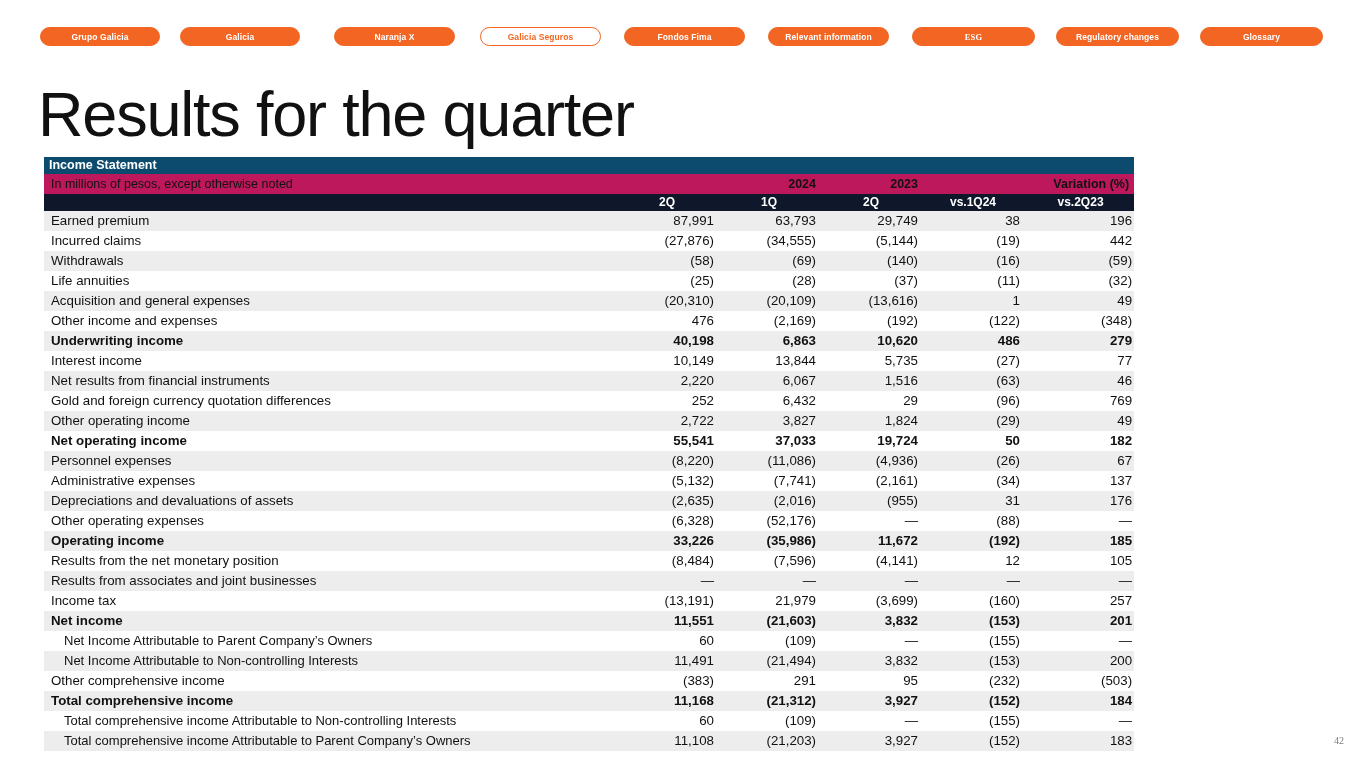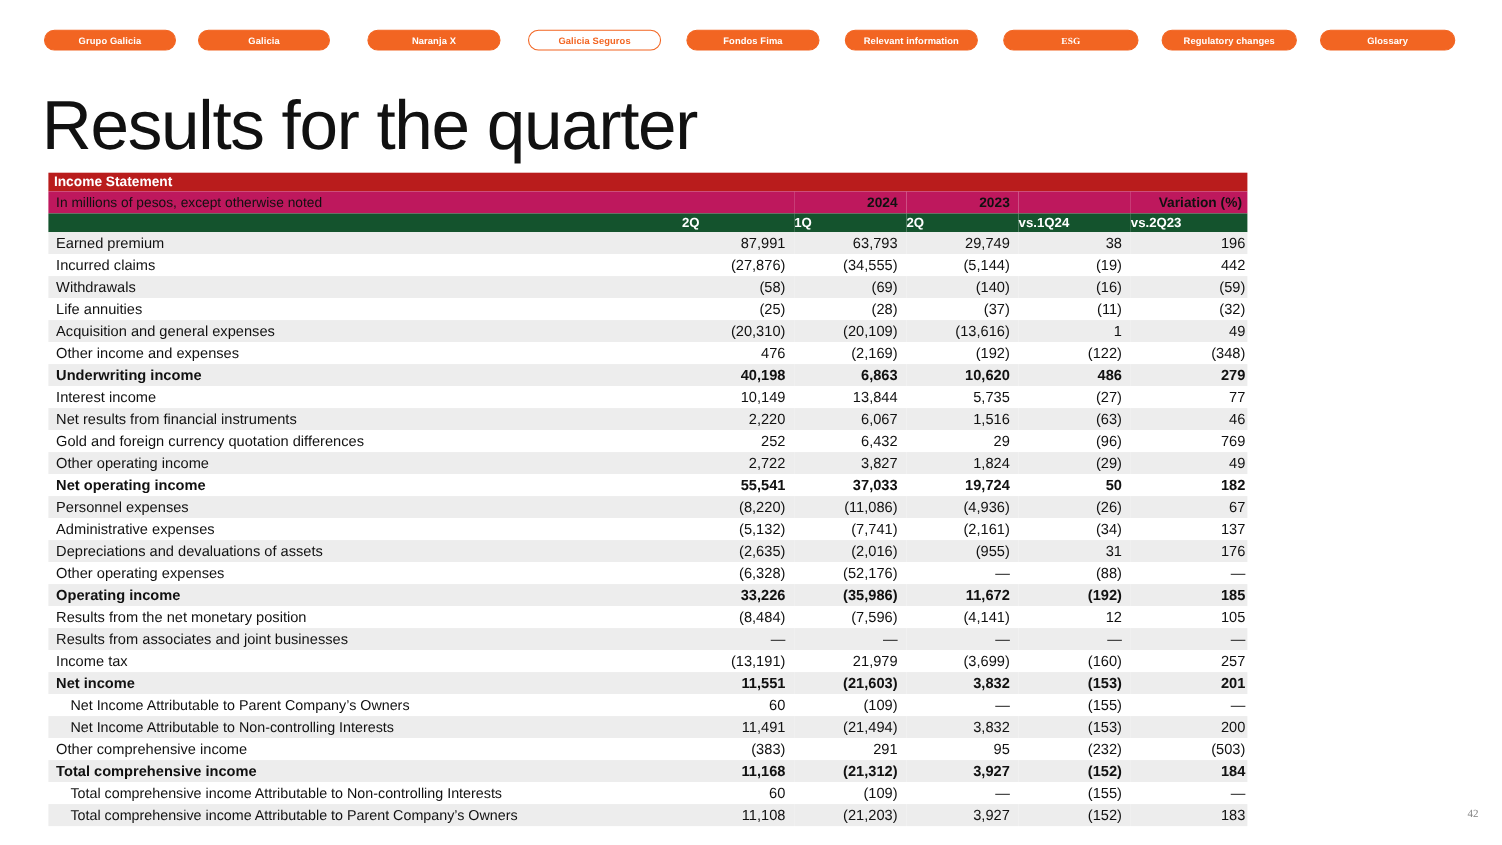--- a/index.html
+++ b/index.html
@@ -49,21 +49,21 @@
     position:absolute; left:44px; top:157px; width:1084px;
   }
   table{ border-collapse:collapse; width:1084px; table-layout:fixed; }
 
   col.c-label{ width:576px; }
   col.c-n{ width:102px; }
   col.c-n-last{ width:106px; }
 
   
   tr.band-orange td{
-    background:#b91c1c;
+    background:#0c4a6e;
     color:#ffffff;
     font-size:12.5px;
     font-weight:700;
     padding:2px 0 2px 5px;
     height:17px;
     line-height:13px;
   }
 
   
   tr.r-years td{
@@ -72,27 +72,27 @@
     padding:2px 0 3px 0;
     height:20px;
     vertical-align:bottom;
   }
   tr.r-years td.lab{ padding-left:7px; color:#111; font-weight:400; }
   tr.r-years td.yr{ text-align:right; font-weight:700; color:#111; padding-right:8px; }
   tr.r-years td.var{ text-align:right; font-weight:700; color:#111; padding-right:5px; }
 
   
   tr.r-quarters td{
-    background:#14532d;
+    background:#0f172a;
     color:#ffffff;
     font-size:12px;
     font-weight:700;
     height:17px;
     padding:1px 0 2px 0;
-    text-align:left;
+    text-align:center;
   }
   tr.r-quarters td.lab{ padding-left:7px; }
   tr.r-quarters td.q{ padding-right:8px; }
   tr.r-quarters td.q-last{ padding-right:1px; }
 
   
   tr.drow td{
     font-size:13.3px;
     height:20px;
     padding:1px 0 1px 0;

